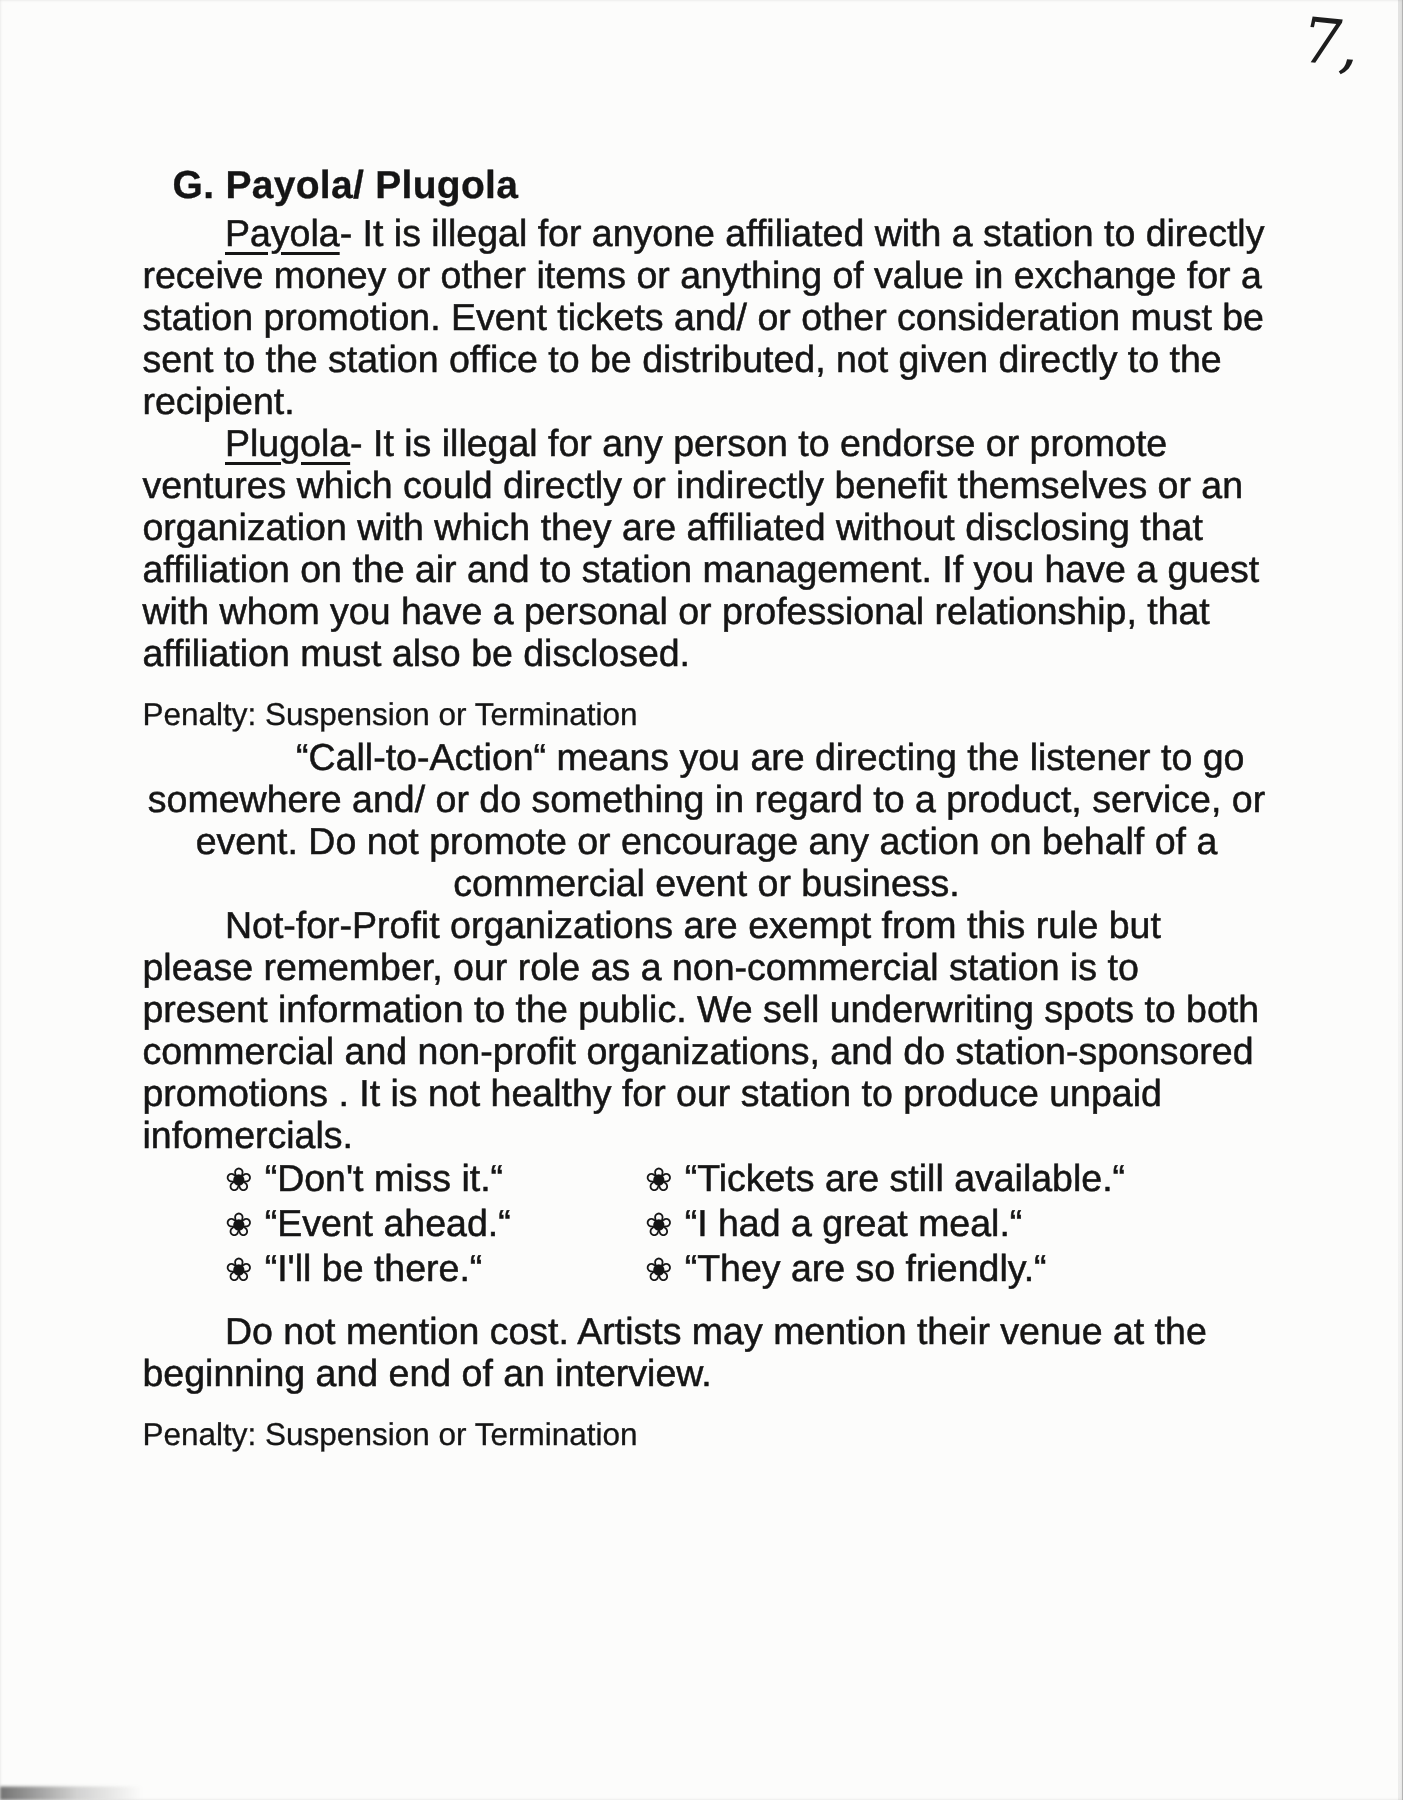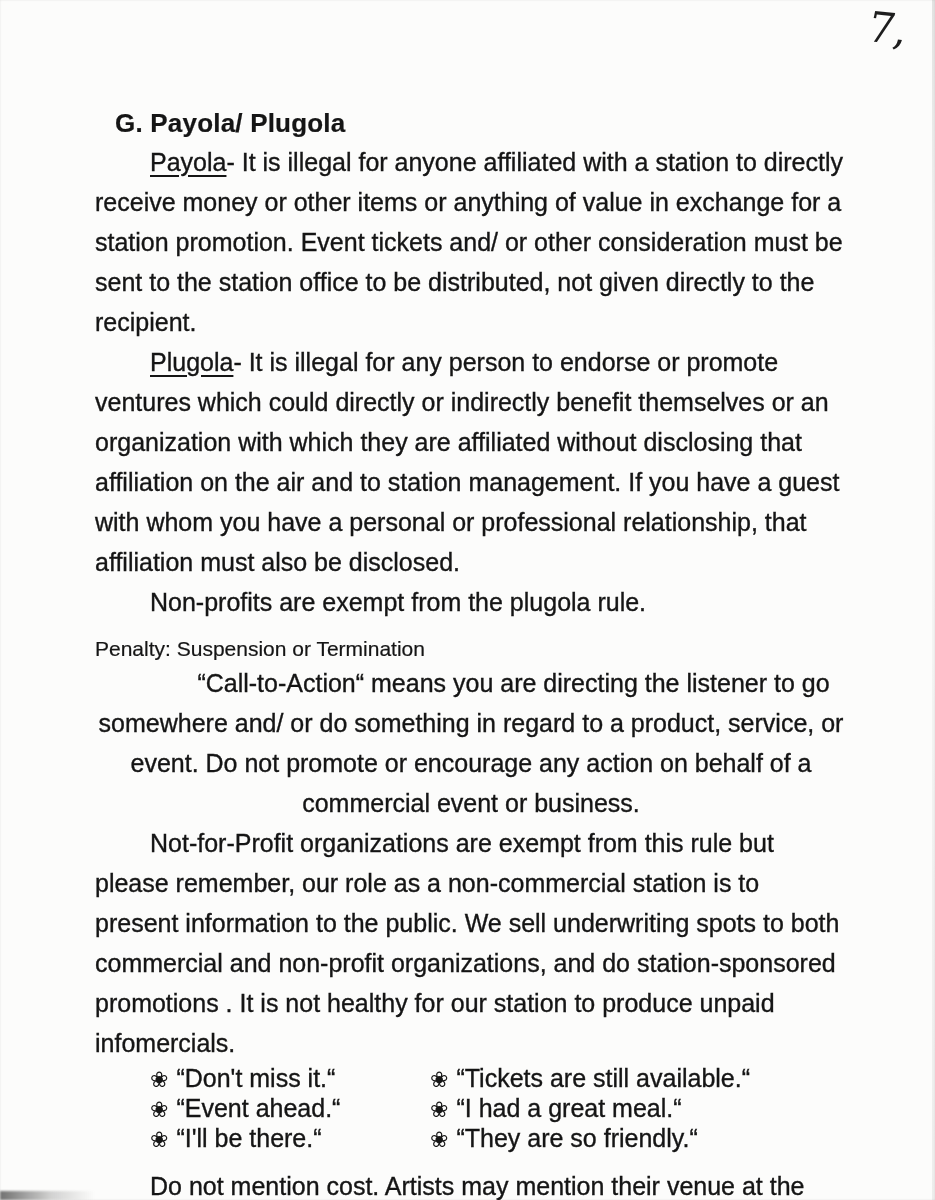--- a/index.html
+++ b/index.html
@@ -19,21 +19,21 @@
     width:752px;
   }
   .sec-heading{
     font-size:26px;font-weight:700;
     margin:0 0 3px 20px;
     letter-spacing:.2px;
   }
   .sec-heading.h-h{margin:30px 0 3px 8px;}
   .para{
     margin:0;
-    font-size:25px;line-height:40px;
+    font-size:25px;line-height:28px;
     text-indent:55px;
     -webkit-text-stroke:.35px currentColor;
   }
   .sec-heading,.penalty{-webkit-text-stroke:.2px currentColor;}
   .para.big-indent{text-indent:85px;text-align:center;}
   .para.gap-top{margin-top:12px;}
   .lead-u{text-decoration:underline;text-underline-offset:4px;}
   .penalty{
     font-size:21px;font-weight:400;
     margin:13px 0 0 0;line-height:28px;
@@ -74,21 +74,20 @@
 
   <div class="content">
 
     <section>
       <h2 class="sec-heading">G. Payola/ Plugola</h2>
 
       <p class="para"><span class="lead-u">Payola</span><span>- It is illegal for anyone affiliated with a station to directly receive money or other items or anything of value in exchange for a station promotion. Event tickets and/ or other consideration must be sent to the station office to be distributed, not given directly to the recipient.</span></p>
 
       <p class="para"><span class="lead-u">Plugola</span><span>- It is illegal for any person to endorse or promote ventures which could directly or indirectly benefit themselves or an organization with which they are affiliated without disclosing that affiliation on the air and to station management. If you have a guest with whom you have a personal or professional relationship, that affiliation must also be disclosed.</span></p>
 
-      <p class="para">Non-profits are exempt from the plugola rule.</p>
 
       <p class="penalty">Penalty: Suspension or Termination</p>
     </section>
 
     <section>
 
       <p class="para big-indent">“Call-to-Action“ means you are directing the listener to go somewhere and/ or do something in regard to a product, service, or event. Do not promote or encourage any action on behalf of a commercial event or business.</p>
 
       <p class="para">Not-for-Profit organizations are exempt from this rule but please remember, our role as a non-commercial station is to present information to the public. We sell underwriting spots to both commercial and non-profit organizations, and do station-sponsored promotions . It is not healthy for our station to produce unpaid infomercials.</p>
 

